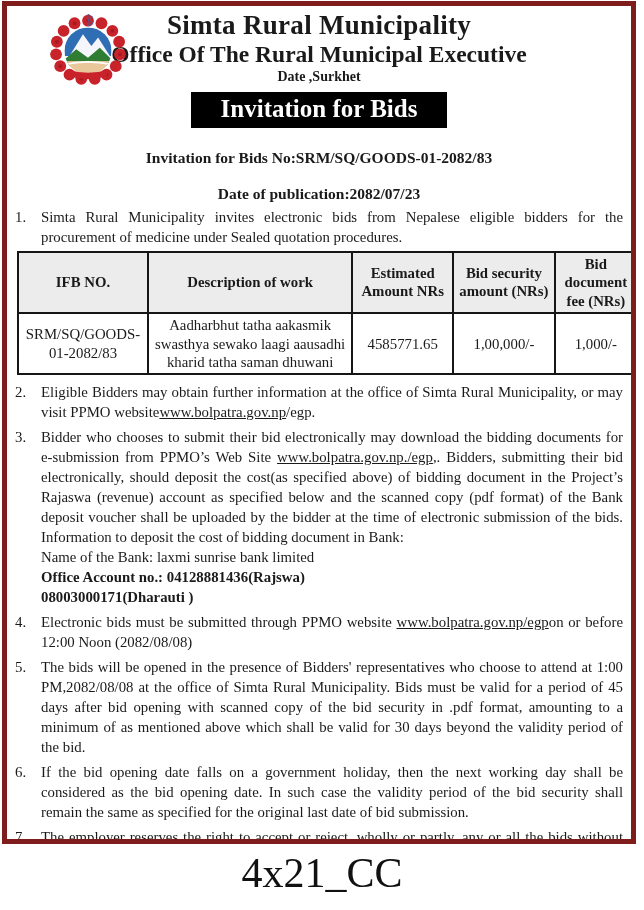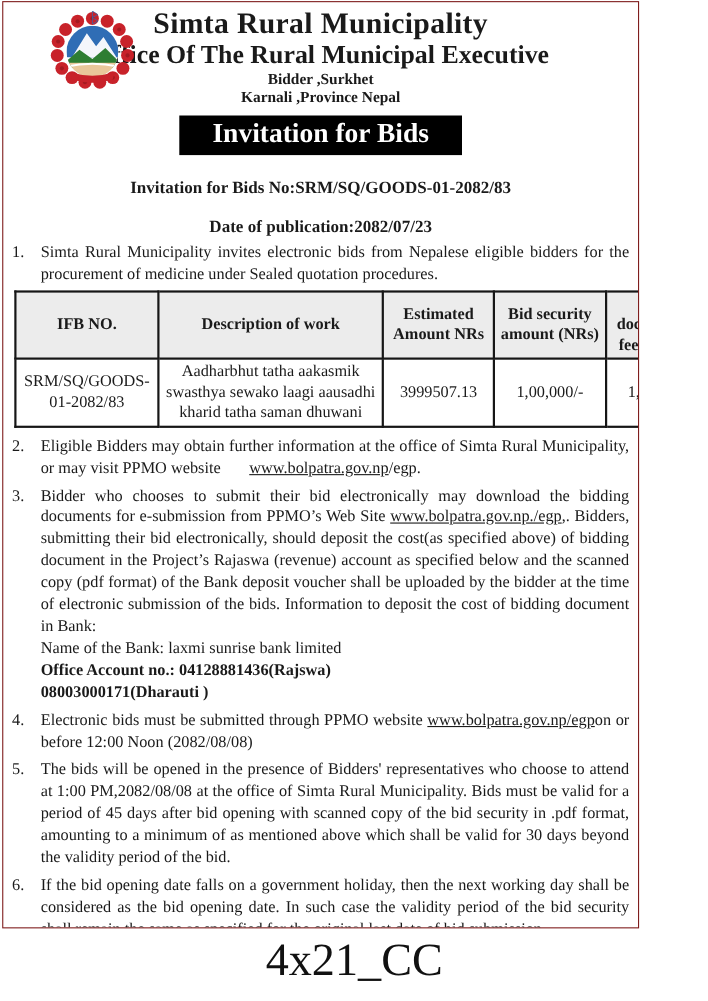--- a/index.html
+++ b/index.html
@@ -4,22 +4,22 @@
 <style>
   * { margin:0; padding:0; box-sizing:border-box; }
   html,body { background:#ffffff; }
   body {
     width:644px; height:910px; overflow:hidden;
     font-family:"Liberation Serif","DejaVu Serif",serif;
     color:#1a1a1a;
     position:relative;
   }
   .frame {
-    position:absolute; left:2px; top:1px; width:579px; height:843px;
-    border:1px solid #7f1d1d;
+    position:absolute; left:2px; top:1px; width:634px; height:843px;
+    border:5px solid #7f1d1d;
     background:#ffffff;
     padding:4px 8px 0 8px;
     overflow:hidden;
   }
   
   .header { position:relative; text-align:center; }
   .emblem { position:absolute; left:30px; top:4px; width:86px; height:74px; }
   .org-name  { font-size:27px; font-weight:bold; line-height:1.15; letter-spacing:.3px; }
   .office-name { font-size:23.5px; font-weight:bold; line-height:1.15; }
   .addr { font-size:14px; font-weight:bold; line-height:1.22; }
@@ -30,21 +30,21 @@
     font-size:25px; font-weight:bold; line-height:1.1;
     padding:3px 30px 5px 30px;
   }
   .meta-line { text-align:center; font-weight:bold; font-size:15.5px; margin-top:21px; }
   .meta-line.date { margin-top:18px; }
   
   .item { display:flex; margin-top:5px; font-size:14.8px; line-height:1.35; }
   .item .num { width:26px; flex:0 0 26px; }
   .item .body { flex:1; text-align:justify; }
   .doclink { text-decoration:underline; color:#1a1a1a; }
-  .gap-left { margin-left:26px; }
+  .gap-left { }
   .bank-line { text-align:left; }
   .bold { font-weight:bold; }
   
   table.bid-table {
     width:621px; margin:3px 0 2px 2px;
     border-collapse:collapse; table-layout:fixed;
   }
   .bid-table th, .bid-table td {
     border:2px solid #161616; text-align:center; vertical-align:middle;
     font-size:14.8px; padding:2px 3px; line-height:1.25;
@@ -105,22 +105,21 @@
         <rect x="22" y="56" width="56" height="16" fill="#e9c79a"></rect>
         <path d="M22,60 Q50,54 78,60" stroke="#ffffff" stroke-width="2" fill="none"></path>
       </g>
 
       <path d="M50,0 L56,4 L50,7 L56,11 L50,14 Z" fill="#c8222a" stroke="#2f6db5" stroke-width="0.8"></path>
 
       <path d="M26,66 Q50,74 74,66 L72,74 Q50,81 28,74 Z" fill="#c8222a"></path>
     </svg>
     <div class="org-name">Simta Rural  Municipality</div>
     <div class="office-name">Office Of The  Rural Municipal Executive</div>
-    <div class="addr">Bidder ,Surkhet</div>
-    <div class="addr">Karnali ,Province Nepal</div>
+    <div class="addr">Date ,Surkhet</div>
   </div>
 
   <div class="banner-wrap">
     <div class="banner">Invitation for Bids</div>
   </div>
 
   <div class="meta-line">Invitation for Bids No:SRM/SQ/GOODS-01-2082/83</div>
   <div class="meta-line date">Date of publication:2082/07/23</div>
 
   <div class="item">
@@ -140,21 +139,21 @@
         <tr>
       <th>IFB NO.</th>
       <th>Description of work</th>
       <th>Estimated Amount NRs</th>
       <th>Bid security amount (NRs)</th>
       <th>Bid document fee (NRs)</th>
     </tr>
     <tr>
       <td>SRM/SQ/GOODS-01-2082/83</td>
       <td>Aadharbhut tatha aakasmik swasthya sewako laagi aausadhi kharid tatha saman dhuwani</td>
-      <td>3999507.13</td>
+      <td>4585771.65</td>
       <td>1,00,000/-</td>
       <td>1,000/-</td>
     </tr>
   </tbody>
     </table>
 
   <div class="item" style="margin-top:8px;">
     <span class="num">2.</span>
     <span class="body"><span>Eligible Bidders may obtain further information at the office of Simta Rural Municipality, or may visit PPMO website</span><span class="doclink gap-left">www.bolpatra.gov.np</span><span>/egp.</span></span>
   </div>

